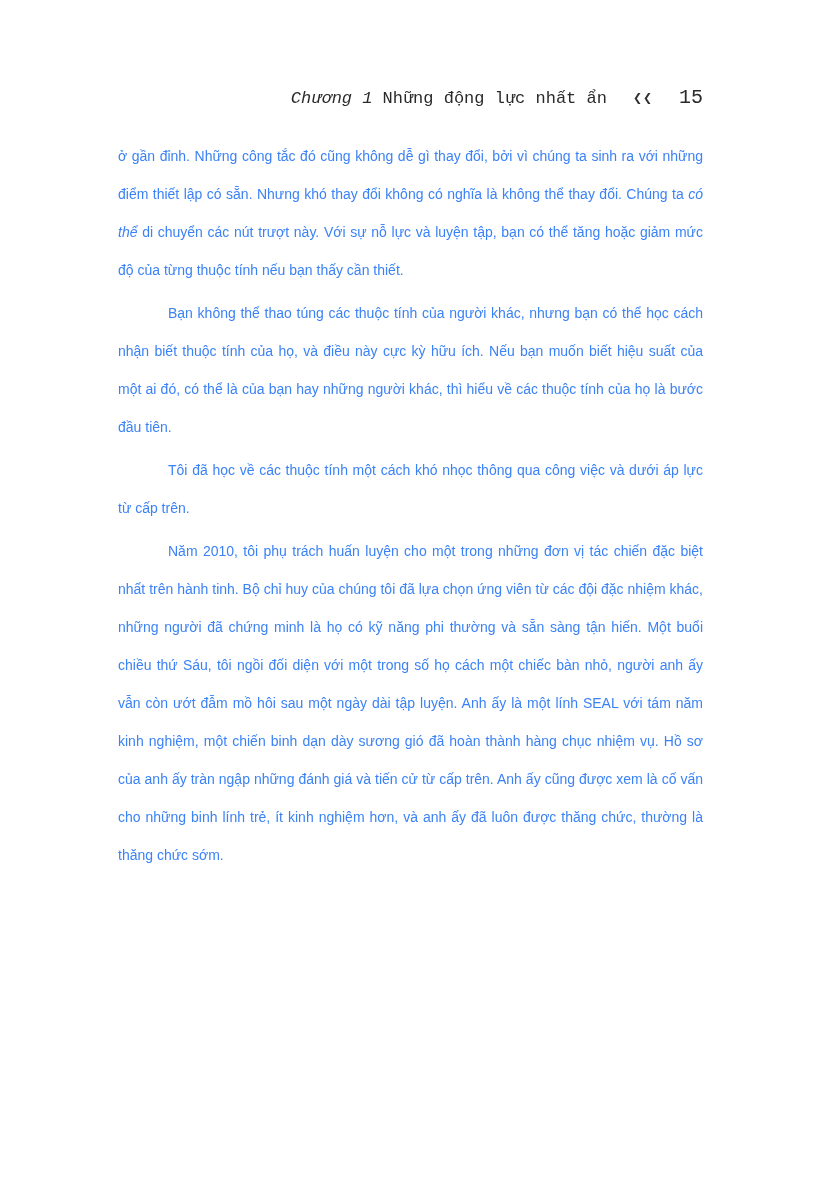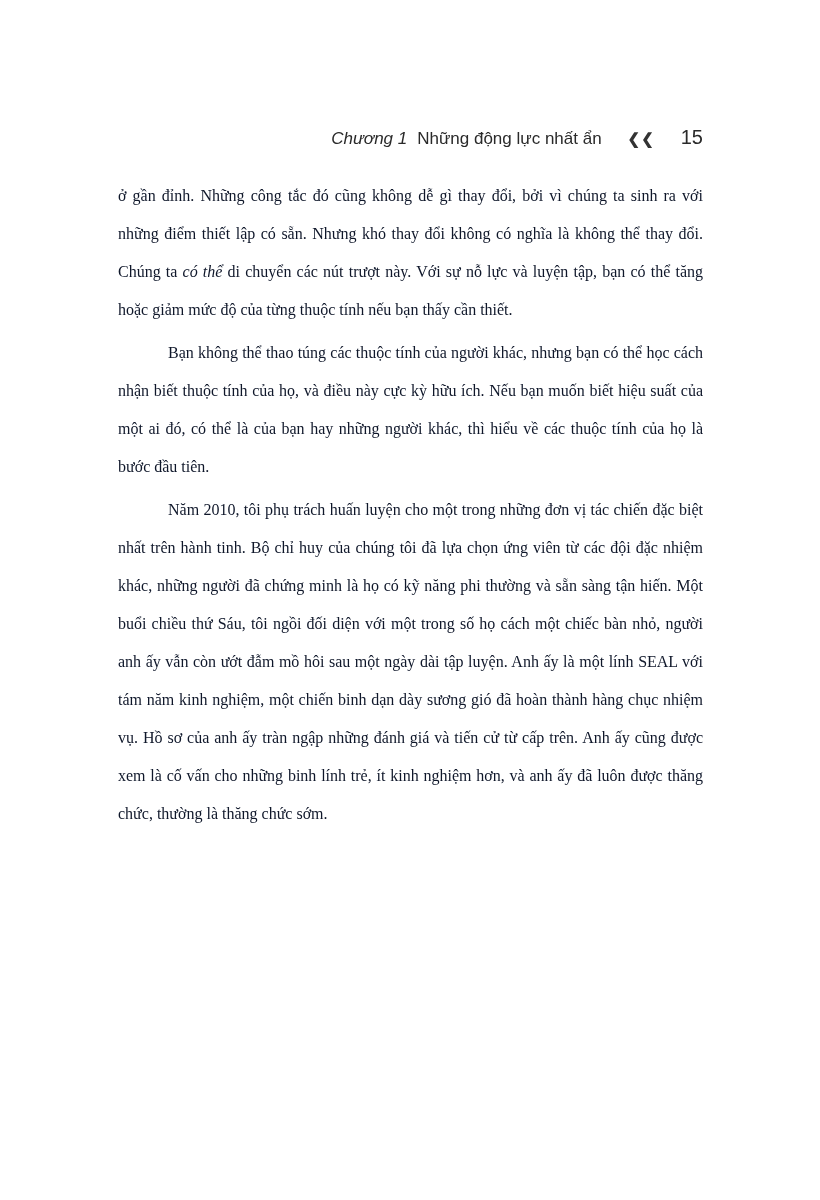--- a/index.html
+++ b/index.html
@@ -14,50 +14,49 @@
     background: #ffffff;
     box-sizing: border-box;
     padding: 86px 117px 0 118px;
     color: #1b1b1b;
     overflow: hidden;
   }
   .page-header {
     display: flex;
     justify-content: flex-end;
     align-items: baseline;
-    font-family: Liberation Sans, sans-serif;
+    font-family: Liberation Mono, monospace;
     font-size: 17px;
     color: #2a2a2a;
     margin-bottom: 28px;
     white-space: nowrap;
-    margin-top: 40px;
   }
   .chapter-label {
     font-style: italic;
     margin-right: 10px;
   }
   .chapter-title {
     margin-right: 26px;
   }
   .chevrons {
     font-size: 15px;
     font-weight: bold;
     letter-spacing: 1px;
     margin-right: 26px;
     color: #333333;
   }
   .page-number {
     font-size: 20px;
   }
   .page-body {
-    font-family: Liberation Serif, serif;
-    font-size: 16px;
+    font-family: Liberation Sans, sans-serif;
+    font-size: 14px;
     line-height: 38px;
     text-align: justify;
-    color: #0f172a;
+    color: #3b82f6;
   }
   .page-body p {
     margin: 0 0 5px 0;
   }
   .page-body p.indent {
     text-indent: 50px;
   }
   .page-body .it {
     font-style: italic;
   }
@@ -73,18 +72,19 @@
     <span class="chevrons">❮❮</span>
     <span class="page-number">15</span>
   </header>
 
   <main class="page-body">
 
     <p class="no-indent"><span>ở gần đỉnh. Những công tắc đó cũng không dễ gì thay đổi, bởi vì chúng ta sinh ra với những điểm thiết lập có sẵn. Nhưng khó thay đổi không có nghĩa là không thể thay đổi. Chúng ta </span><em class="it">có thể</em><span> di chuyển các nút trượt này. Với sự nỗ lực và luyện tập, bạn có thể tăng hoặc giảm mức độ của từng thuộc tính nếu bạn thấy cần thiết.</span></p>
 
     <p class="indent">Bạn không thể thao túng các thuộc tính của người khác, nhưng bạn có thể học cách nhận biết thuộc tính của họ, và điều này cực kỳ hữu ích. Nếu bạn muốn biết hiệu suất của một ai đó, có thể là của bạn hay những người khác, thì hiểu về các thuộc tính của họ là bước đầu tiên.</p>
 
+    <p class="indent">Tôi đã học về các thuộc tính một cách khó nhọc thông qua công việc và dưới áp lực từ cấp trên.</p>
 
     <p class="indent">Năm 2010, tôi phụ trách huấn luyện cho một trong những đơn vị tác chiến đặc biệt nhất trên hành tinh. Bộ chỉ huy của chúng tôi đã lựa chọn ứng viên từ các đội đặc nhiệm khác, những người đã chứng minh là họ có kỹ năng phi thường và sẵn sàng tận hiến. Một buổi chiều thứ Sáu, tôi ngồi đối diện với một trong số họ cách một chiếc bàn nhỏ, người anh ấy vẫn còn ướt đẫm mồ hôi sau một ngày dài tập luyện. Anh ấy là một lính SEAL với tám năm kinh nghiệm, một chiến binh dạn dày sương gió đã hoàn thành hàng chục nhiệm vụ. Hồ sơ của anh ấy tràn ngập những đánh giá và tiến cử từ cấp trên. Anh ấy cũng được xem là cố vấn cho những binh lính trẻ, ít kinh nghiệm hơn, và anh ấy đã luôn được thăng chức, thường là thăng chức sớm.</p>
 
   </main>
 
 </div>
 
 </body></html>

